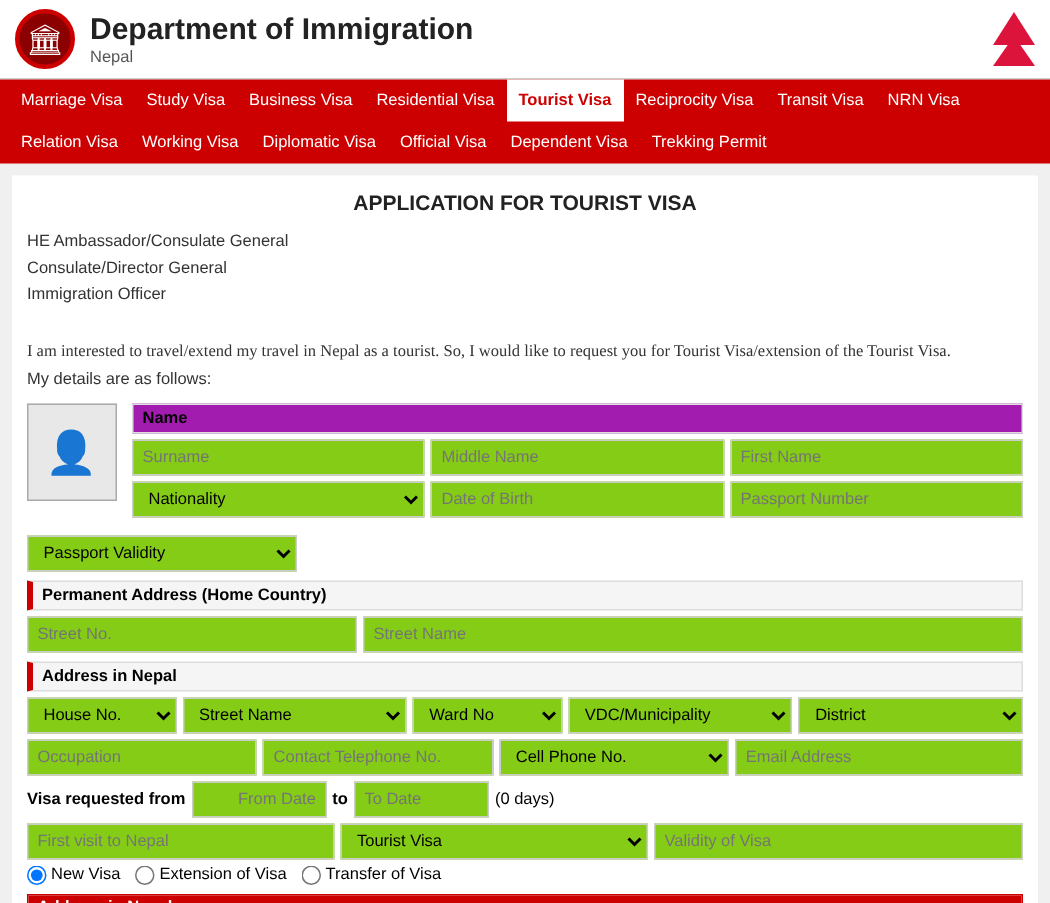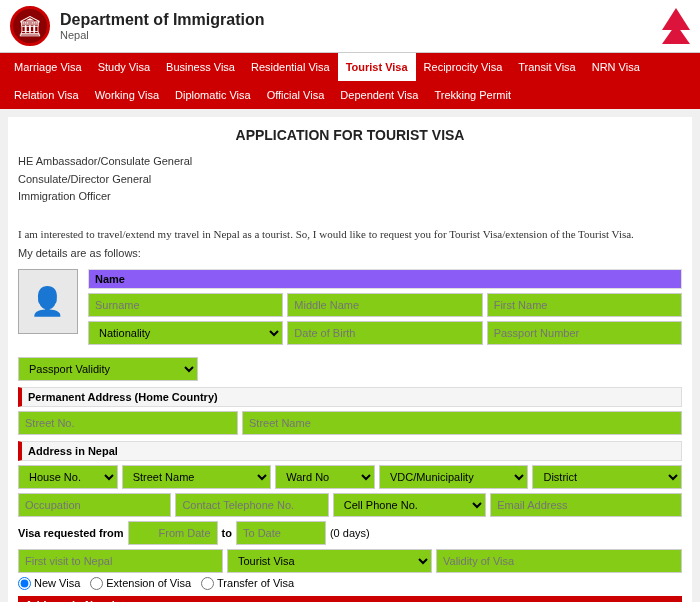--- a/index.html
+++ b/index.html
@@ -16,21 +16,21 @@
     #logo-circle {
       width: 40px; height: 40px;
       border-radius: 50%;
       background: #8B0000;
       border: 3px solid #c00;
       margin-right: 10px;
       display: flex; align-items: center; justify-content: center;
       font-size: 18px; color: white;
       flex-shrink: 0;
     }
-    #dept-name { font-size: 16px; font-weight: bold; color: #222; }
+    #dept-name { font-size: 20px; font-weight: bold; color: #222; }
     #dept-sub { font-size: 11px; color: #555; }
     #flag {
       margin-left: auto;
       width: 28px; height: 36px;
       position: relative;
     }
     .flag-triangle-top {
       width: 0; height: 0;
       border-left: 14px solid transparent;
       border-right: 14px solid transparent;
@@ -90,21 +90,21 @@
       border: 1px solid #aaa;
       background: #e8e8e8;
       flex-shrink: 0;
       display: flex; align-items: center; justify-content: center;
     }
     #photo-icon { font-size: 28px; color: #999; }
 
     #name-section { flex: 1; }
 
     .section-label {
-      background: #8b5cf6;
+      background: #a21caf;
       border: 1px solid #ddd;
       padding: 3px 6px;
       font-size: 11px;
       font-weight: bold;
       margin-bottom: 4px;
     }
 
     .form-row {
       display: flex;
       gap: 4px;

